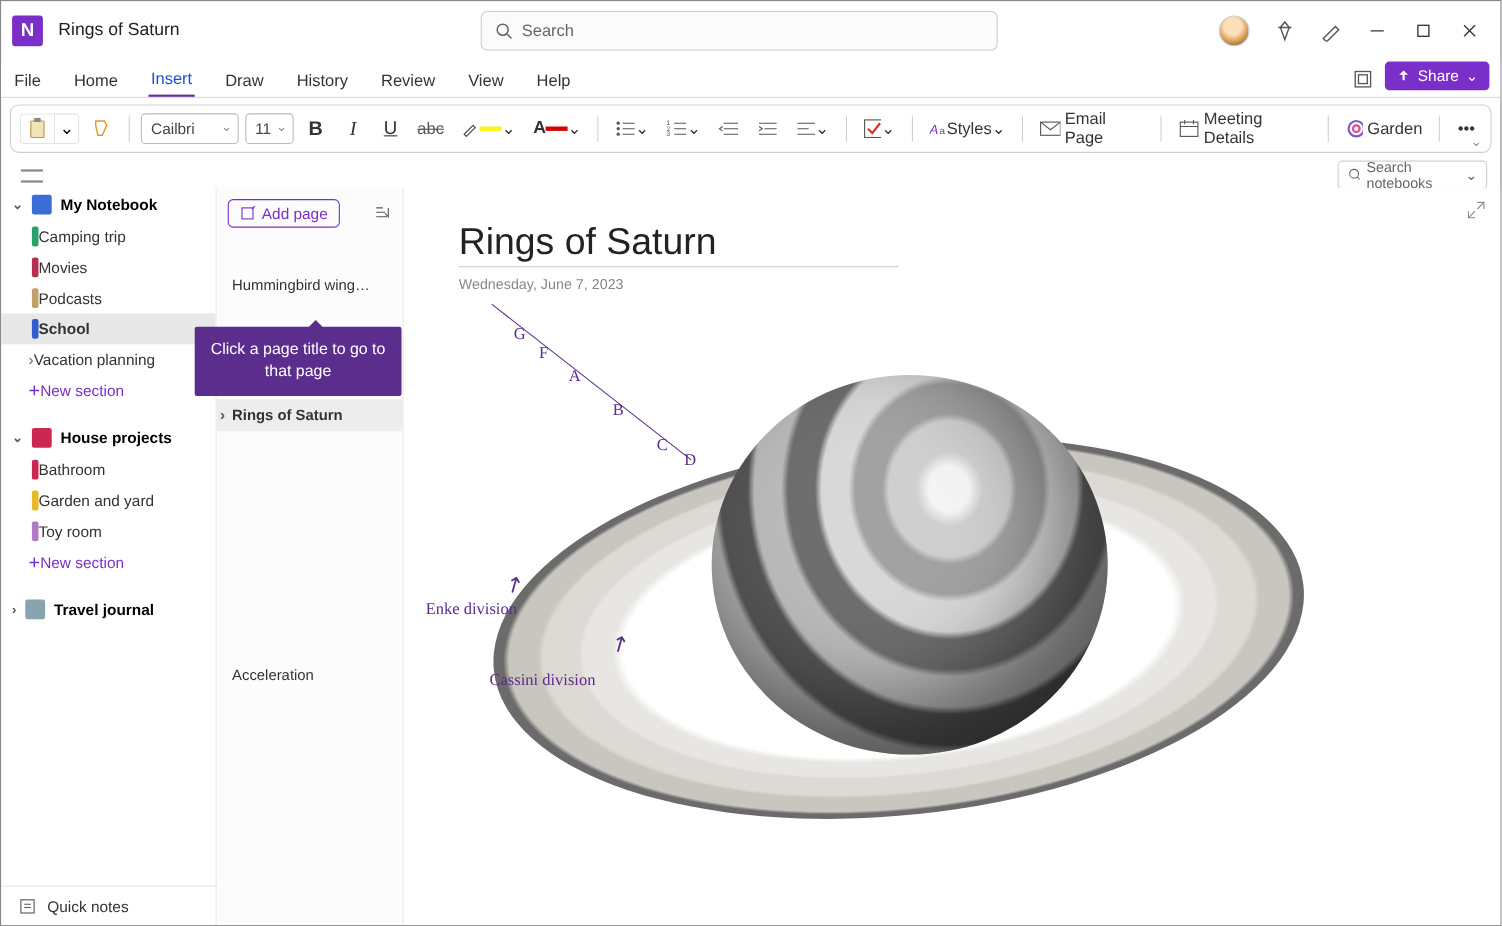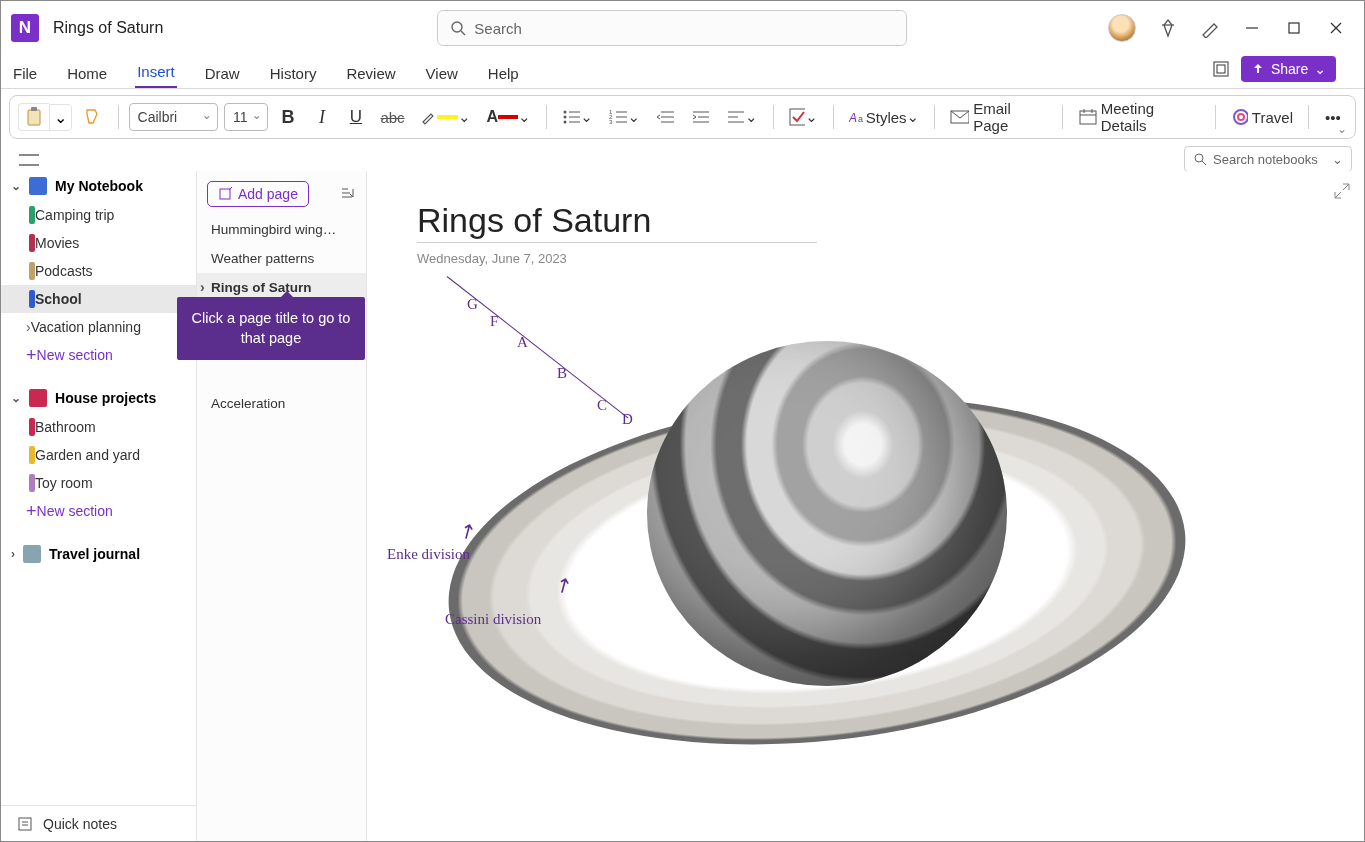--- a/index.html
+++ b/index.html
@@ -11,39 +11,39 @@
 .window-title { font-size: 16px; color: #222; }
 .search-box { flex: 0 0 470px; margin-left: 260px; height: 36px; border: 1px solid #caccce; border-radius: 6px; background:#fbfbfb; display:flex;align-items:center;padding:12px 12px;gap:8px;color:#666;font-size:15px;}
 .titlebar-right { margin-left: auto; display:flex;align-items:center;gap:22px;padding-right:8px;}
 .avatar { width:28px;height:28px;border-radius:50%;background: radial-gradient(circle at 45% 35%, #fce0b8 35%, #d9a05c 60%, #8b5a2f 90%); border:1px solid #ccc;}
 .win-btn { width:20px;height:20px;display:flex;align-items:center;justify-content:center;color:#444;}
 
 
 .menubar { height: 34px; display:flex;align-items:flex-end;padding:0 10px;gap:26px;border-bottom:1px solid #d9d9d9;background:#fff;position:relative;}
 .menu-item { font-size:15px;color:#333;padding:6px 2px;cursor:default;}
 .menu-item.active { color:#1d4ed8; border-bottom: 2px solid #6b2aa6;}
-.menubar-right { position:absolute; right:28px; bottom:6px; display:flex;align-items:center;gap:10px;}
+.menubar-right { position:absolute; right:10px; bottom:6px; display:flex;align-items:flex-end;gap:10px;}
 .share-btn { background:#7b2fc9;color:#fff;border-radius:4px;padding:5px 10px;font-size:14px;display:flex;align-items:center;gap:6px;}
 
 
 .ribbon { height: 44px; margin: 6px 8px; border: 1px solid #cfcfcf; border-radius: 8px; display:flex; align-items:center; padding:0 8px; gap:6px; background:#fff; position:relative;}
 .rib-btn { height: 30px; min-width:28px; display:flex;align-items:center;justify-content:center;padding:0 5px;color:#333;font-size:15px;border-radius:4px;}
 .rib-sep { width:1px;height:24px;background:#d0d0d0;margin:0 4px;}
 .rib-select { height:28px;border:1px solid #bbb;border-radius:4px;background:#fff;font-size:14px;padding:0 20px 0 8px;color:#444;position:relative;display:flex;align-items:center;}
 .rib-select::after{content:"⌄";position:absolute;right:5px;top:4px;color:#888;font-size:12px;}
 .rib-combo { display:flex;align-items:center;gap:0;}
 .rib-combo .main{border:1px solid #e3e3e3;border-right:none;border-radius:4px 0 0 4px;padding:3px 6px;}
 .rib-combo .dd{border:1px solid #e3e3e3;border-radius:0 4px 4px 0;padding:3px 4px;}
 .under-yellow{border-bottom:4px solid #fff31a;width:22px;display:inline-block;}
 .under-red{border-bottom:4px solid #d40000;width:22px;display:inline-block;}
 .ribbon-expand{position:absolute;right:8px;bottom:2px;font-size:12px;color:#888;}
 
 
 .subbar { height: 28px; display:flex;align-items:center;padding:0 12px;justify-content:space-between;}
-.search-nb { width:168px;height:26px;border:1px solid #cfcfcf;border-radius:4px;display:flex;align-items:center;padding:0 8px;gap:6px;font-size:13px;color:#666;}
+.search-nb { width:136px;height:26px;border:1px solid #cfcfcf;border-radius:4px;display:flex;align-items:center;padding:0 8px;gap:6px;font-size:13px;color:#666;}
 .hamburger{width:20px;height:2px;background:#888;position:relative;}
 .hamburger::before,.hamburger::after{content:"";position:absolute;left:0;width:20px;height:2px;background:#888;}
 .hamburger::before{top:-5px;}.hamburger::after{top:5px;}
 
 
 .columns { display:flex;position:absolute;top:170px;bottom:0;left:0;right:0;}
 .sidebar { width:196px;border-right:1px solid #e5e5e5;overflow-y:auto;padding-bottom:50px;}
 .pagelist { width:170px;border-right:1px solid #e5e5e5;background:#fcfcfc;padding-top:10px;}
 .canvas { flex:1;background:#fff;position:relative;padding:30px 50px;}
 
@@ -51,21 +51,21 @@
 .nb-header .chev{font-size:12px;color:#555;}
 .nb-cube{width:18px;height:18px;border-radius:2px;}
 .sec-item{display:flex;align-items:center;gap:0;padding:5px 10px 5px 28px;font-size:14px;color:#333;height:28px;}
 .sec-item.selected{background:#e8e8e8;font-weight:600;}
 .sec-dot{width:6px;height:18px;border-radius:2px;}
 .sec-item.newsec{color:#7b2fc9;}
 .sec-item.newsec .plus{color:#7b2fc9;font-size:18px;margin-left:-3px;}
 
 .addpage-row{display:flex;align-items:center;justify-content:space-between;padding:0 10px 8px;}
 .addpage-btn{border:1px solid #7b2fc9;border-radius:5px;color:#7b2fc9;padding:4px 10px;font-size:14px;display:flex;align-items:center;gap:6px;}
-.page-item{padding:7px 14px;font-size:13.5px;color:#333;position:relative;}
+.page-item{padding:7px 14px;font-size:13.5px;color:#333;position:relative;margin-top:30px;}
 .page-item.selected{background:#ededed;font-weight:600;}
 .page-item.selected::before{content:"›";position:absolute;left:3px;top:6px;color:#555;font-size:14px;}
 
 .tooltip{position:absolute;left:176px;top:296px;background:#5b2d8c;color:#fff;padding:12px 14px;font-size:14.5px;border-radius:2px;width:188px;text-align:center;line-height:1.35;z-index:50;}
 .tooltip::before{content:"";position:absolute;top:-16px;left:100px;border:10px solid transparent;border-bottom-color:#5b2d8c;}
 
 .quick-notes{position:absolute;left:0;bottom:0;width:196px;height:36px;border-top:1px solid #e5e5e5;display:flex;align-items:center;gap:10px;padding:0 16px;font-size:14px;color:#333;}
 
 .page-title-h{font-size:34px;font-weight:400;color:#222;margin-bottom:2px;}
 .title-rule{width:400px;height:1px;background:#ccc;margin-bottom:8px;}
@@ -260,21 +260,21 @@
         <line x1="14" y1="1" x2="14" y2="5" stroke="#555"></line>
       </svg>
     <span style="margin-left:4px">Meeting Details</span>
   </span>
   <span class="rib-sep"></span>
   <span class="rib-btn">
     <svg width="20" height="20">
         <circle cx="10" cy="10" r="7" fill="none" stroke="#7b5bc9" stroke-width="2"></circle>
         <circle cx="10" cy="10" r="3" fill="none" stroke="#e04a8a" stroke-width="2"></circle>
       </svg>
-    <span style="margin-left:4px">Travel</span>
+    <span style="margin-left:4px">Garden</span>
   </span>
   <span class="rib-sep"></span>
   <span class="rib-btn">•••</span>
   <span class="ribbon-expand">⌄</span>
 </div>
 
 <div class="subbar">
   <span style="padding-left:6px"><span class="hamburger"></span></span>
   <div class="search-nb">
     <svg width="14" height="14">

